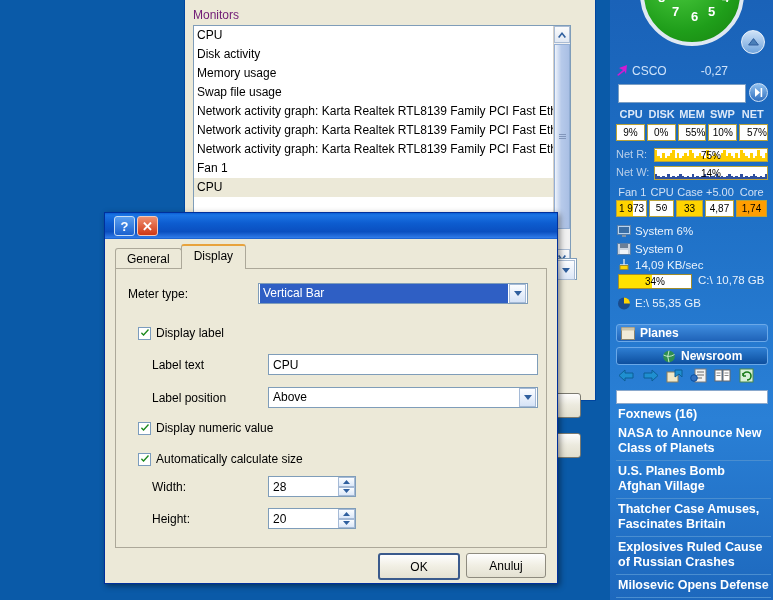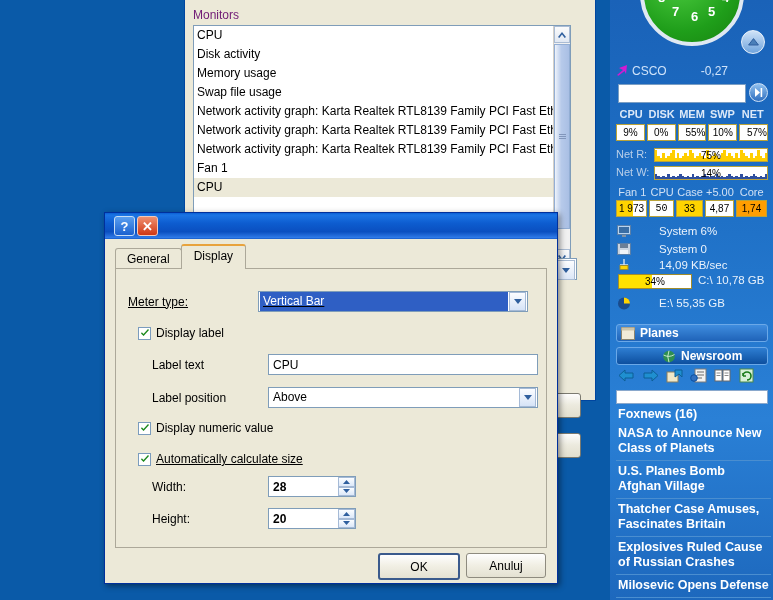--- a/index.html
+++ b/index.html
@@ -122,21 +122,21 @@
   }
   .chk{
     width:13px;height:13px;background:#fff;border:1px solid #7b9cbd;
     box-sizing:border-box;display:flex;align-items:center;justify-content:center;
     margin-right:5px;
   }
   .spin{
     width:88px;height:21px;background:#fff;border:1px solid #7f9db9;
     box-sizing:border-box;display:flex;align-items:center;position:relative;
   }
-  .spin .sval{padding-left:4px;font-size:12px;flex:1;font-weight:bold;}
+  .spin .sval{padding-left:4px;font-size:12px;flex:1;}
   .spin .sbtns{width:17px;height:19px;margin-right:0;display:flex;flex-direction:column;}
   .spin .sbtns div{
     flex:1;background:linear-gradient(#fbfdff,#dce8f9);border:1px solid #a5bad6;
     box-sizing:border-box;display:flex;align-items:center;justify-content:center;
   }
   
   .dbtn{
     position:absolute;height:23px;width:78px;
     background:linear-gradient(#fefefe,#f1efe4 48%,#e4e1d2);
     border:1px solid #8e8b7f;border-radius:3px;
@@ -198,21 +198,21 @@
   #fanhead{position:absolute;left:6px;top:186px;width:152px;display:flex;}
   #fanhead div{color:#cfe0f4;font-size:11px;text-align:center;}
   #fanvals{position:absolute;left:6px;top:200px;width:152px;display:flex;gap:2px;}
   .fcell{
     height:17px;background:#fff;border:1px solid #b9a33a;box-sizing:border-box;
     font-size:10px;display:flex;align-items:center;justify-content:center;
     position:relative;overflow:hidden;
   }
   .sysrow{
     position:absolute;left:7px;width:150px;height:17px;
-    display:flex;align-items:center;color:#eaf2fb;font-size:11.5px;gap:24px;
+    display:flex;align-items:center;color:#eaf2fb;font-size:11.5px;
   }
   .sysicon{width:14px;height:12px;margin-right:4px;flex:0 0 auto;}
   #diskbar{
     position:absolute;left:8px;top:274px;width:74px;height:15px;
     background:#fff;border:1px solid #a08c2c;box-sizing:border-box;
     display:flex;align-items:center;justify-content:center;font-size:10px;
     position:absolute;overflow:hidden;
   }
   #diskfill{position:absolute;left:0;top:0;bottom:0;background:#ffe100;}
   #diskpct{position:relative;z-index:2;}
@@ -300,21 +300,21 @@
     <div class="tb-btn" id="btn-close">✕</div>
   </div>
 
   <div id="tabstrip">
     <div class="tab">General</div>
     <div class="tab active">Display</div>
   </div>
 
   <div id="tabpanel">
 
-    <div class="row" style="left:12px;top:22px;text-decoration:underline;">
+    <div class="row" style="left:12px;top:14px;">
       <span class="flabel" style="width:130px;">Meter type:</span>
       <span class="combo focused" style="width:270px;">
         <span class="ctext">Vertical Bar</span>
         <span class="carrow">
           <svg width="8" height="5" viewBox="0 0 8 5">
               <path d="M0 0 L8 0 L4 5 Z" fill="#2f5f9e"></path>
             </svg>
         </span>
       </span>
     </div>
@@ -347,21 +347,21 @@
 
     <div class="row" style="left:22px;top:152px;">
       <span class="chk">
         <svg width="10" height="9" viewBox="0 0 10 9">
             <path d="M1 4.4 L3.6 7 L9 0.9 L8 0 L3.5 5 L1.8 3.3 Z" fill="#1d8a1d"></path>
           </svg>
       </span>
       <span class="flabel">Display numeric value</span>
     </div>
 
-    <div class="row" style="left:22px;top:183px;text-decoration:underline;">
+    <div class="row" style="left:22px;top:183px;">
       <span class="chk">
         <svg width="10" height="9" viewBox="0 0 10 9">
             <path d="M1 4.4 L3.6 7 L9 0.9 L8 0 L3.5 5 L1.8 3.3 Z" fill="#1d8a1d"></path>
           </svg>
       </span>
       <span class="flabel">Automatically calculate size</span>
     </div>
 
     <div class="row" style="left:36px;top:207px;">
       <span class="flabel" style="width:116px;">Width:</span>

